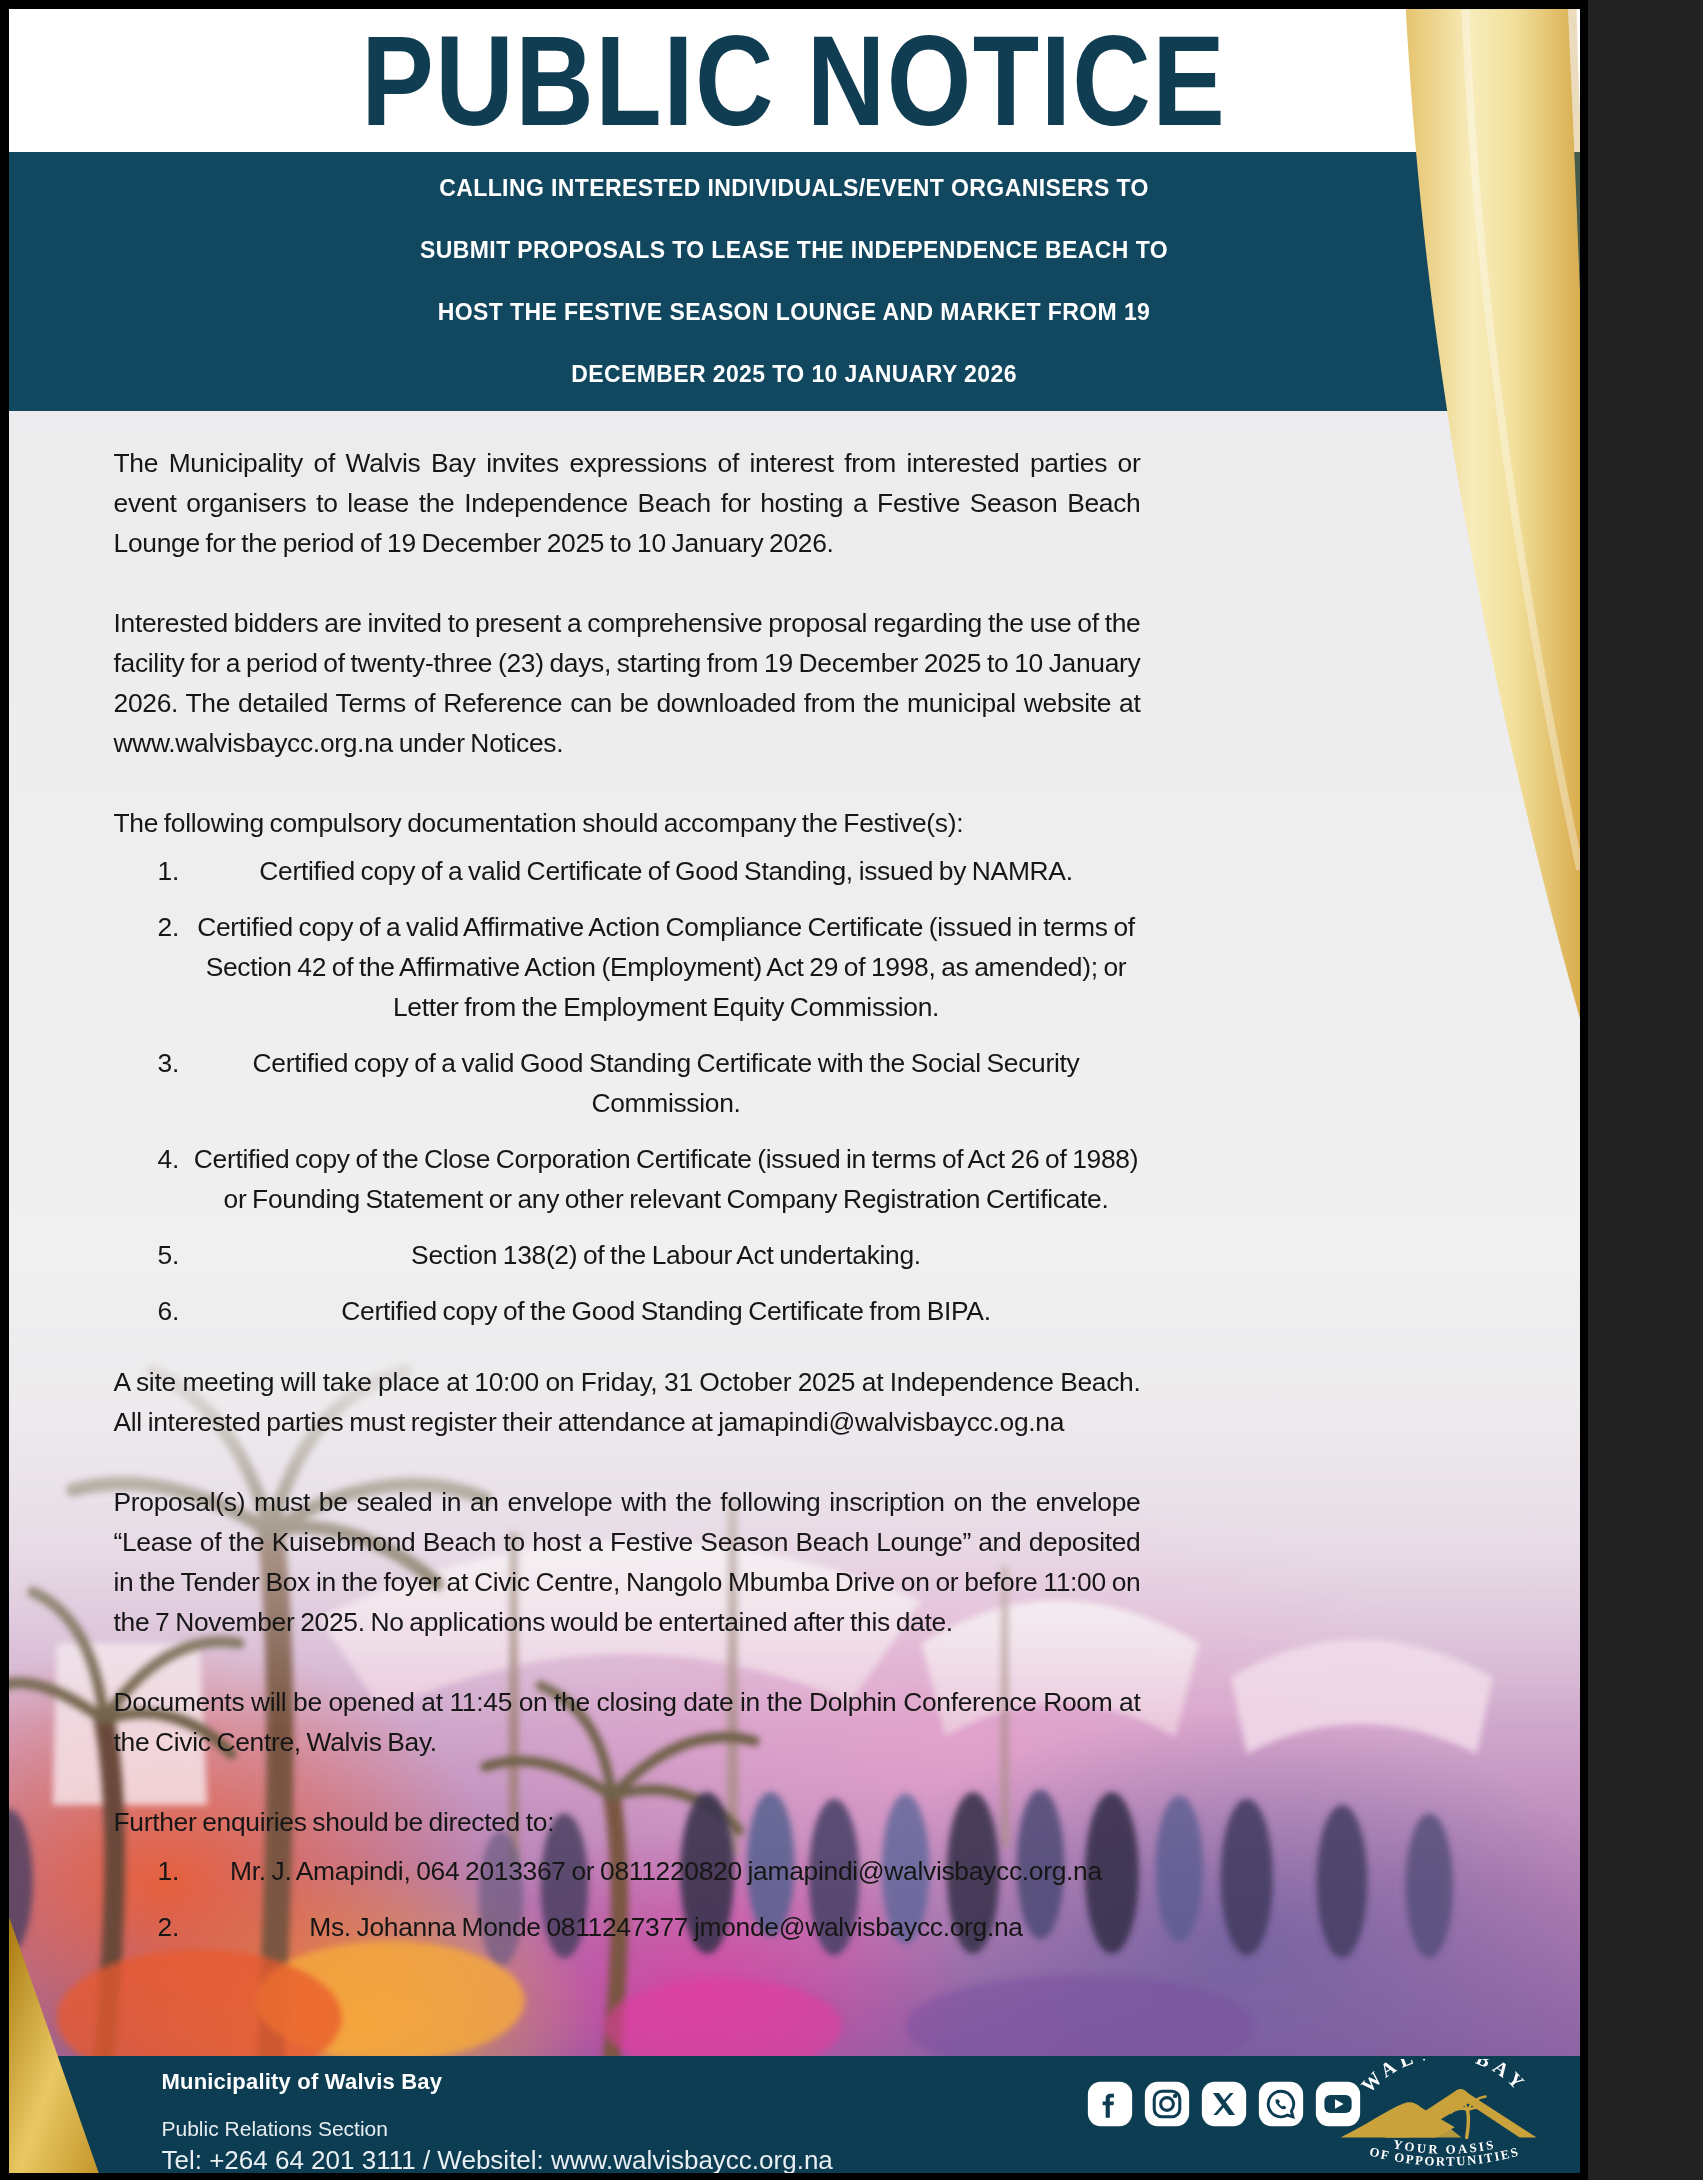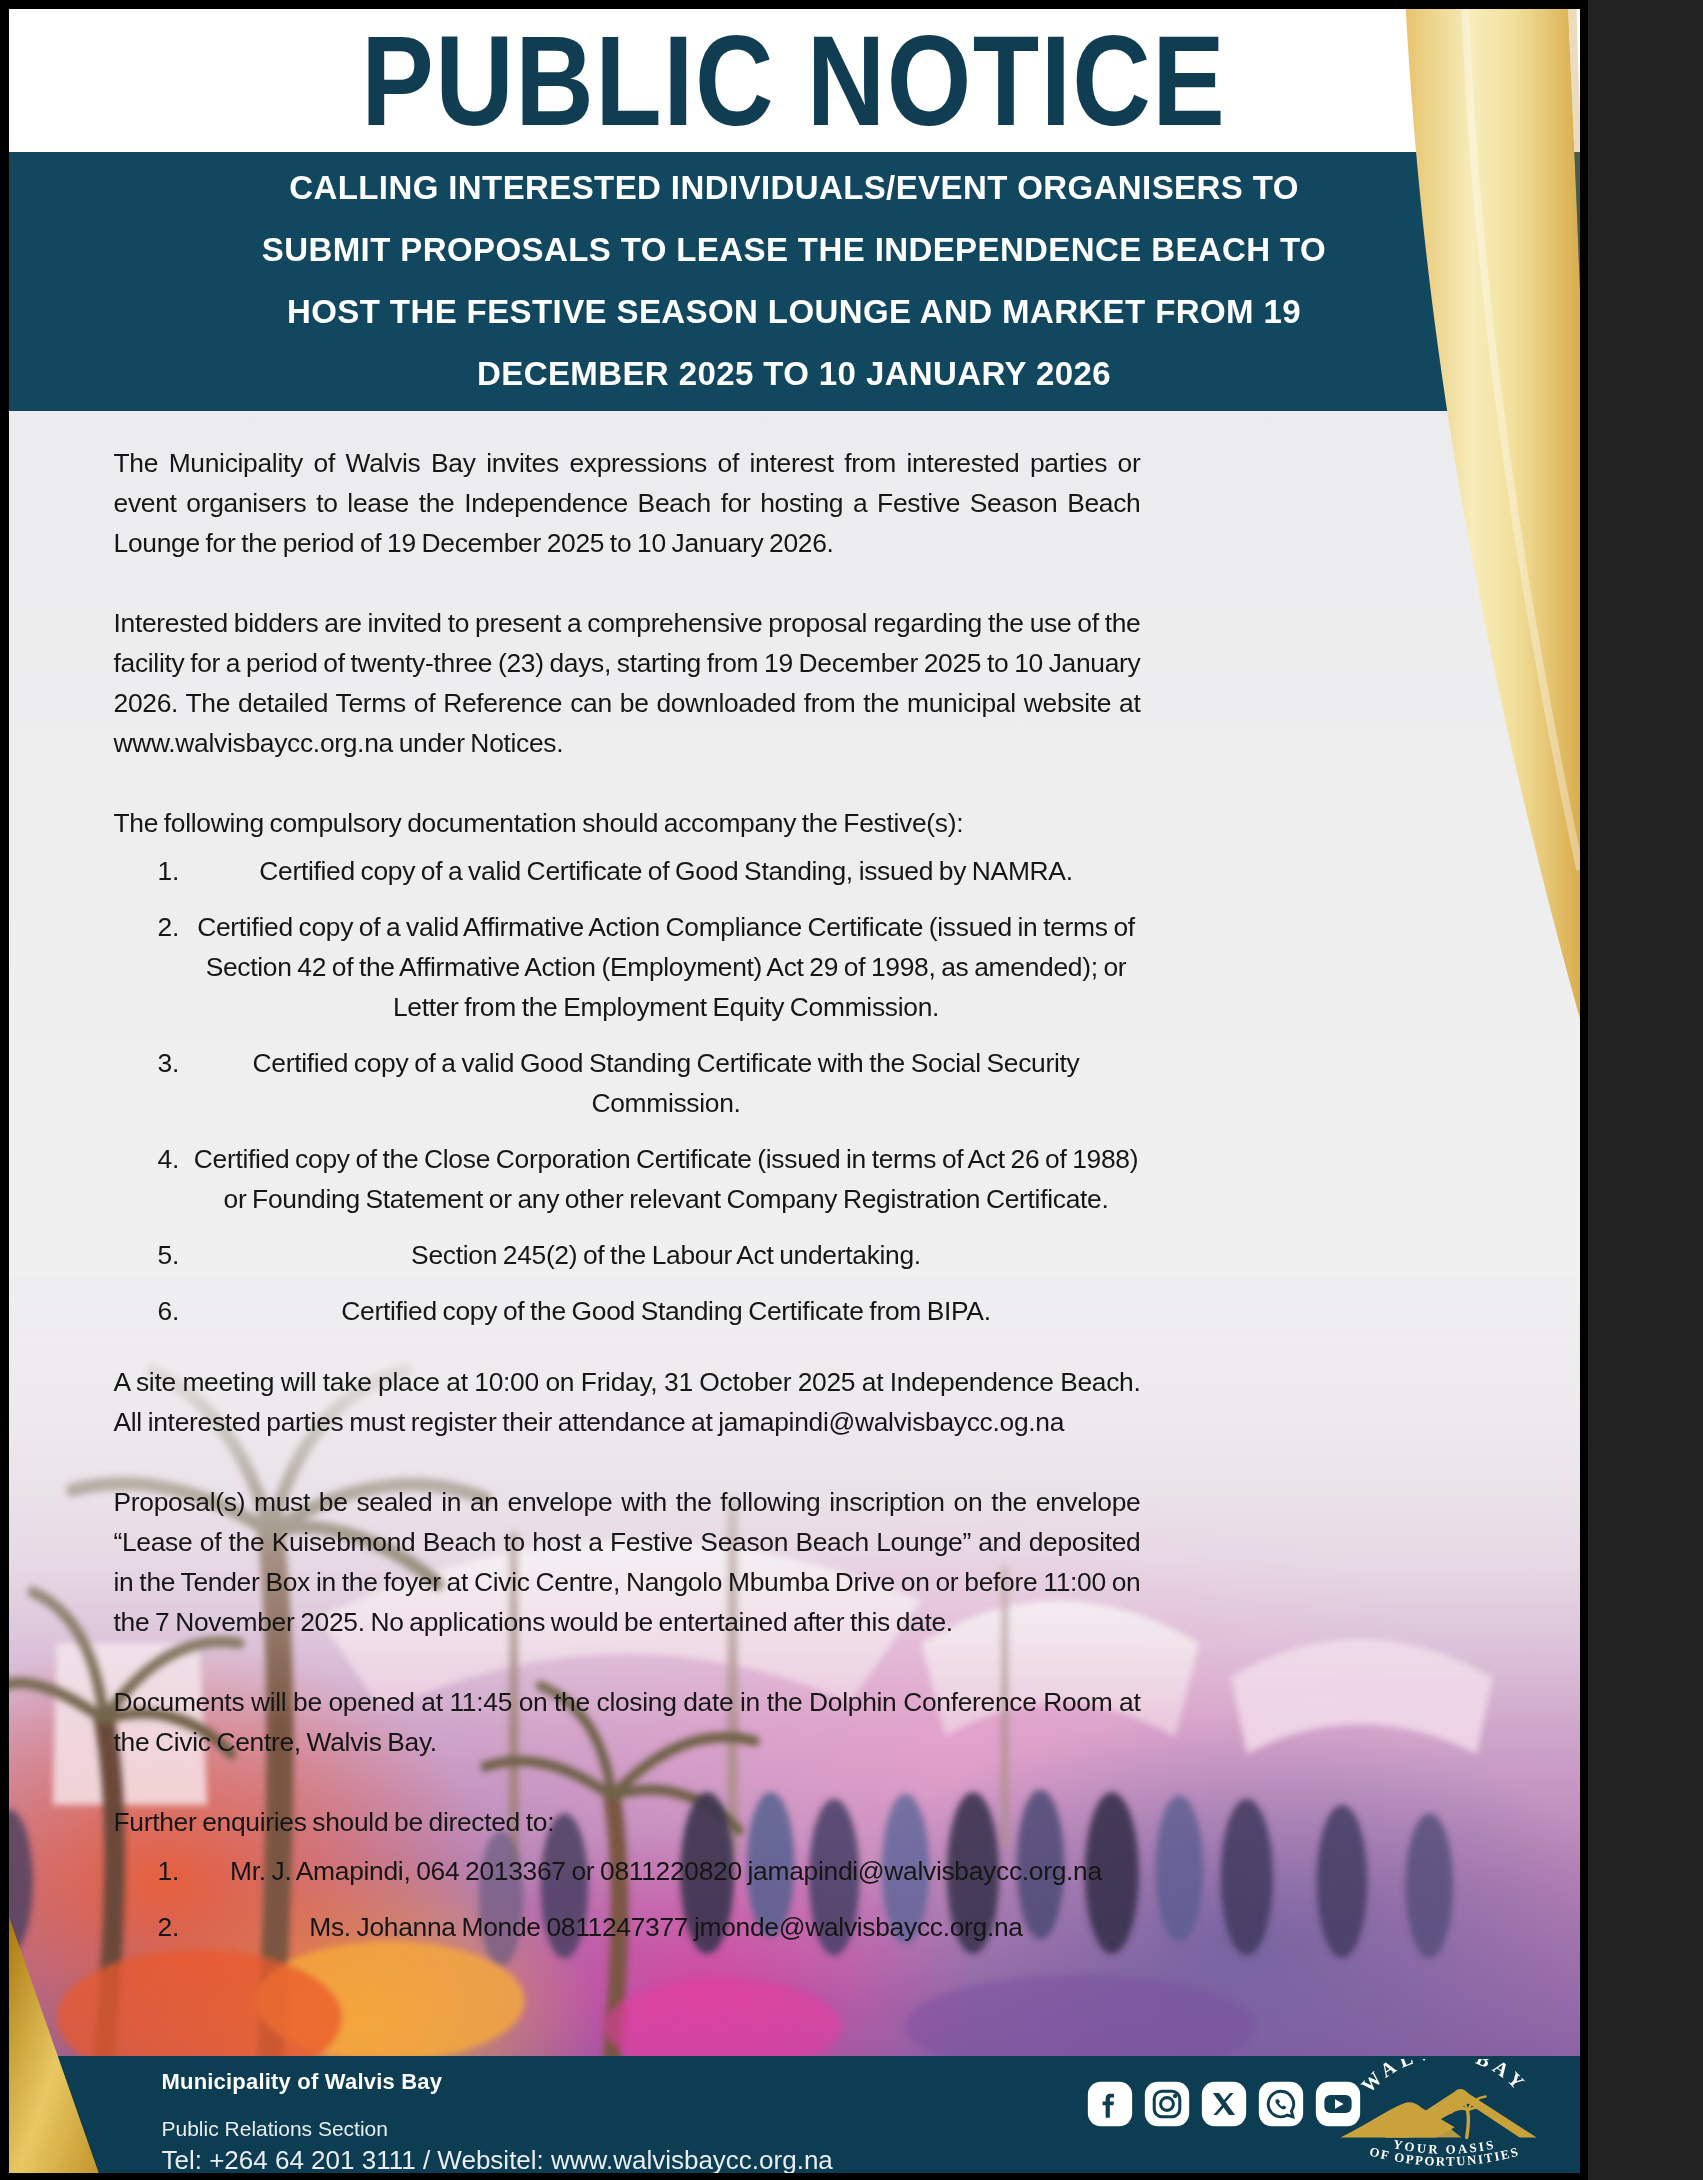--- a/index.html
+++ b/index.html
@@ -34,21 +34,21 @@
   
   .banner{
     position:absolute;left:0;top:143px;width:100%;height:259px;
     background:#12485f;
     display:flex;flex-direction:column;align-items:center;justify-content:center;
     gap:0;
   }
   .banner .bline{
     color:#ffffff;
     font-weight:bold;
-    font-size:33px;
+    font-size:23px;
     line-height:62px;
     letter-spacing:0.4px;
     white-space:nowrap;
     text-align:center;
   }
   
   .bodybg{
     position:absolute;left:0;top:402px;width:100%;bottom:117px;
     background:linear-gradient(to bottom,#ececee 0%,#f0f0f1 55%,#f4f3f4 100%);
   }
@@ -206,21 +206,21 @@
         <div class="li">
           <span class="num">3.</span>
           <span class="txt">Certified copy of a valid Good Standing Certificate with the Social Security Commission.</span>
         </div>
         <div class="li">
           <span class="num">4.</span>
           <span class="txt">Certified copy of the Close Corporation Certificate (issued in terms of Act 26 of 1988) or Founding Statement or any other relevant Company Registration Certificate.</span>
         </div>
         <div class="li">
           <span class="num">5.</span>
-          <span class="txt">Section 245(2) of the Labour Act undertaking.</span>
+          <span class="txt">Section 138(2) of the Labour Act undertaking.</span>
         </div>
         <div class="li">
           <span class="num">6.</span>
           <span class="txt">Certified copy of the Good Standing Certificate from BIPA.</span>
         </div>
       </div>
       <p>A site meeting will take place at 10:00 on Friday, 31 October 2025 at Independence Beach. All interested parties must register their attendance at jamapindi@walvisbaycc.og.na</p>
       <p>Proposal(s) must be sealed in an envelope with the following inscription on the envelope “Lease of the Kuisebmond Beach to host a Festive Season Beach Lounge” and deposited in the Tender Box in the foyer at Civic Centre, Nangolo Mbumba Drive on or before 11:00 on the 7 November 2025. No applications would be entertained after this date.</p>
       <p>Documents will be opened at 11:45 on the closing date in the Dolphin Conference Room at the Civic Centre, Walvis Bay.</p>
       <p class="intro">Further enquiries should be directed to:</p>

